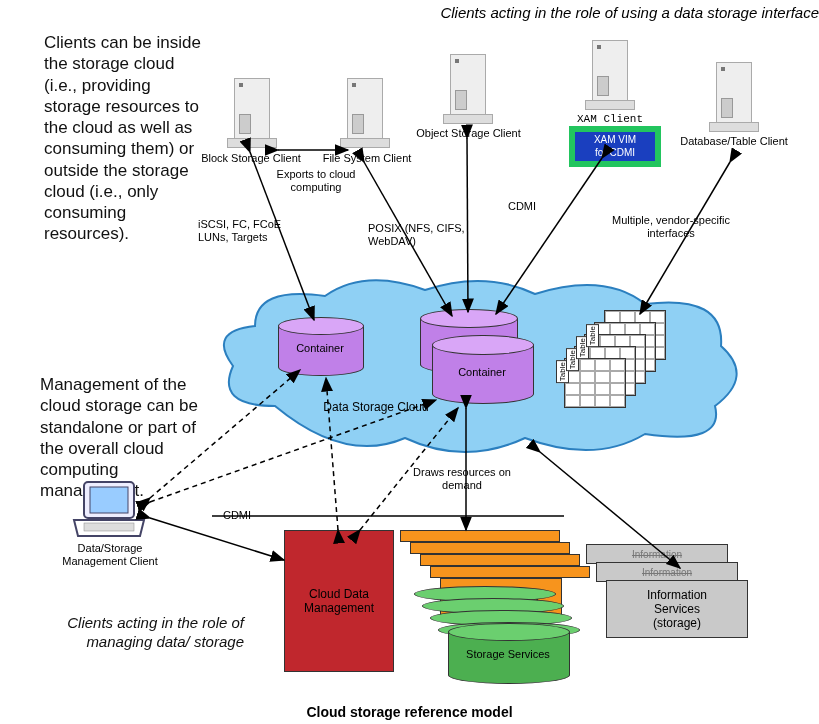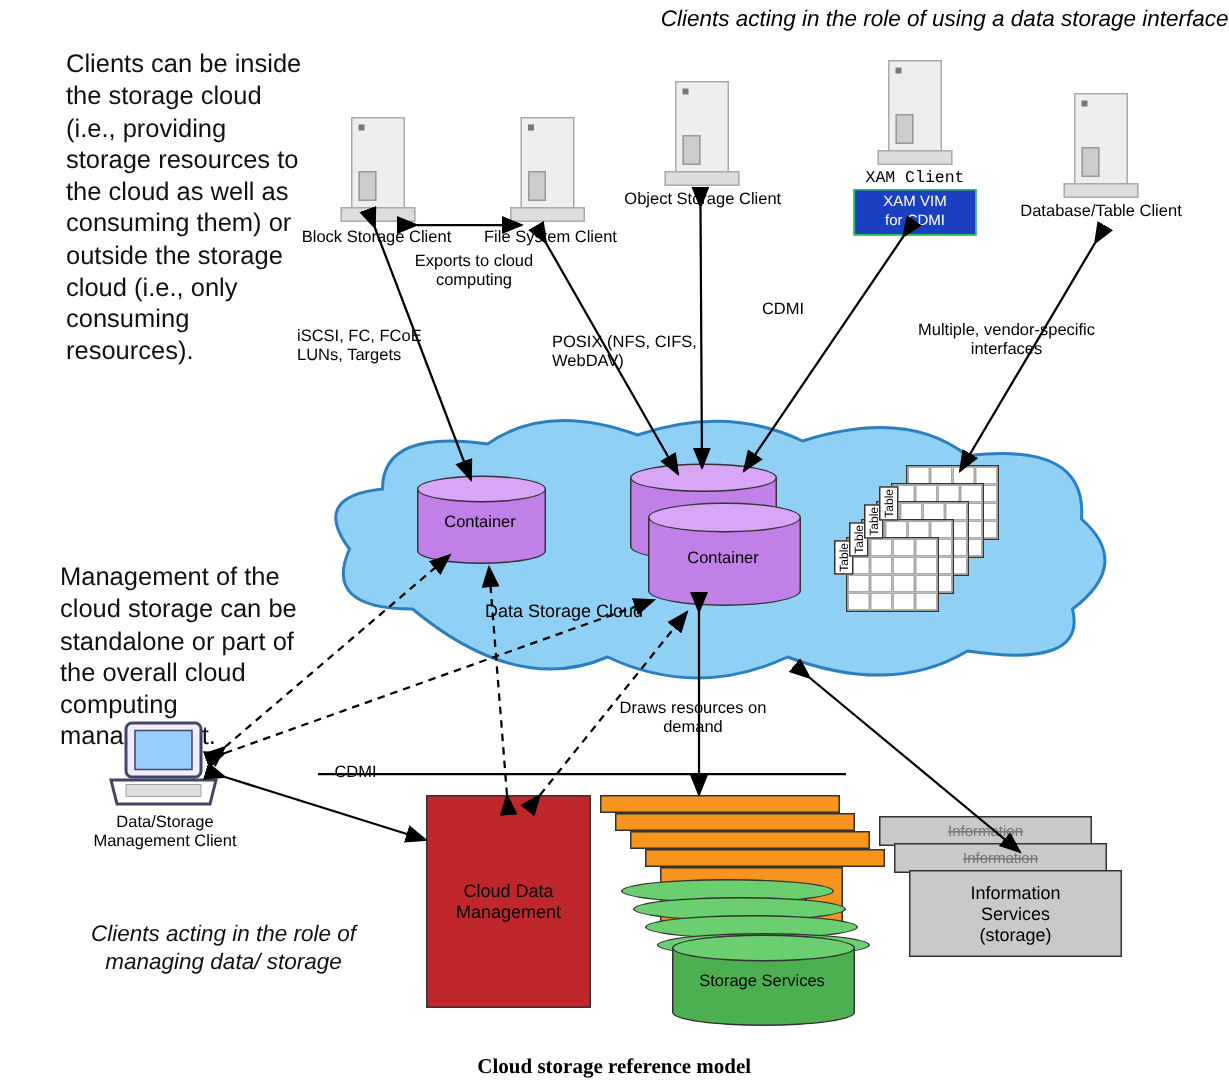--- a/index.html
+++ b/index.html
@@ -23,21 +23,20 @@
     font-size: 15px;
   }
   .caption-bottom {
     position: absolute;
     bottom: 4px;
     left: 0;
     right: 0;
     text-align: center;
     font-weight: bold;
     font-size: 14px;
-    font-family: Liberation Serif, serif;
   }
   .note {
     position: absolute;
     font-size: 17px;
     line-height: 1.25;
     color: #111;
   }
   .label {
     position: absolute;
     font-size: 11px;
@@ -137,21 +136,21 @@
     padding: 1px;
   }
   .xam-box {
     position: absolute;
     background: #1a3fbf;
     color: #fff;
     text-align: center;
     font-size: 10px;
     line-height: 1.25;
     padding: 2px 4px;
-    border: 1px solid #22c55e;
+    border: 6px solid #22c55e;
   }
   .big-box {
     position: absolute;
     text-align: center;
     display: flex;
     align-items: center;
     justify-content: center;
     font-size: 12px;
     border: 1px solid #333;
   }
@@ -180,21 +179,21 @@
   }
 </style>
 </head>
 <body>
 
 <div class="title-top">Clients acting in the role of using a data storage interface</div>
 <div class="caption-bottom">Cloud storage reference model</div>
 
 <div class="note" style="left:44px; top:32px; width:160px;">Clients can be inside the storage cloud (i.e., providing storage resources to the cloud as well as consuming them) or outside the storage cloud (i.e., only consuming resources).</div>
 <div class="note" style="left:40px; top:374px; width:170px;">Management of the cloud storage can be standalone or part of the overall cloud computing management.</div>
-<div class="note label-italic" style="left:54px; top:614px; width:190px; text-align:center;">Clients acting in the role of managing data/ storage</div>
+<div class="note label-italic" style="left:54px; top:614px; width:190px; text-align:right;">Clients acting in the role of managing data/ storage</div>
 
 <div class="server" style="left:227px; top:78px;">
   <div class="tower"></div>
     <div class="slot"></div>
     <div class="led"></div>
     <div class="foot"></div>
 </div>
 <div class="label" style="left:186px; top:152px; width:130px;">Block Storage Client</div>
 
 <div class="server" style="left:340px; top:78px;">

